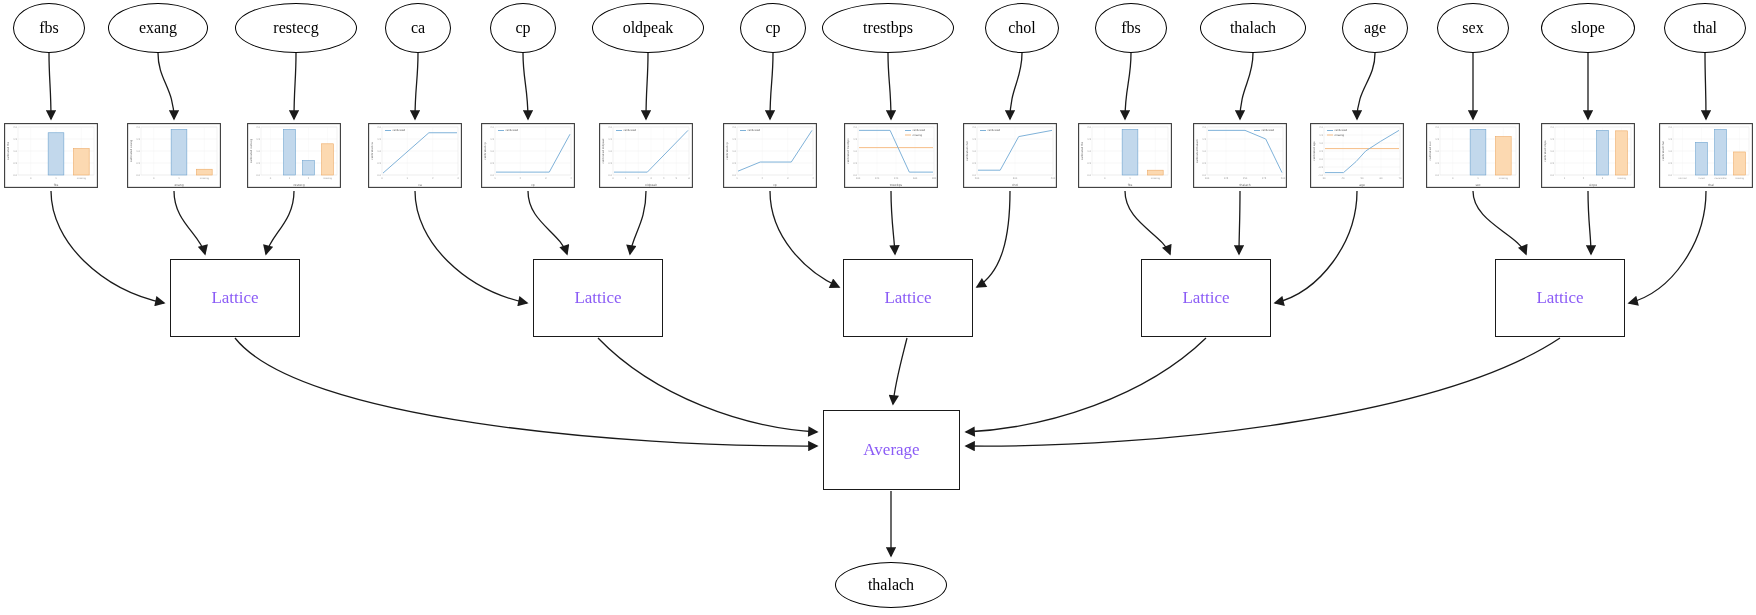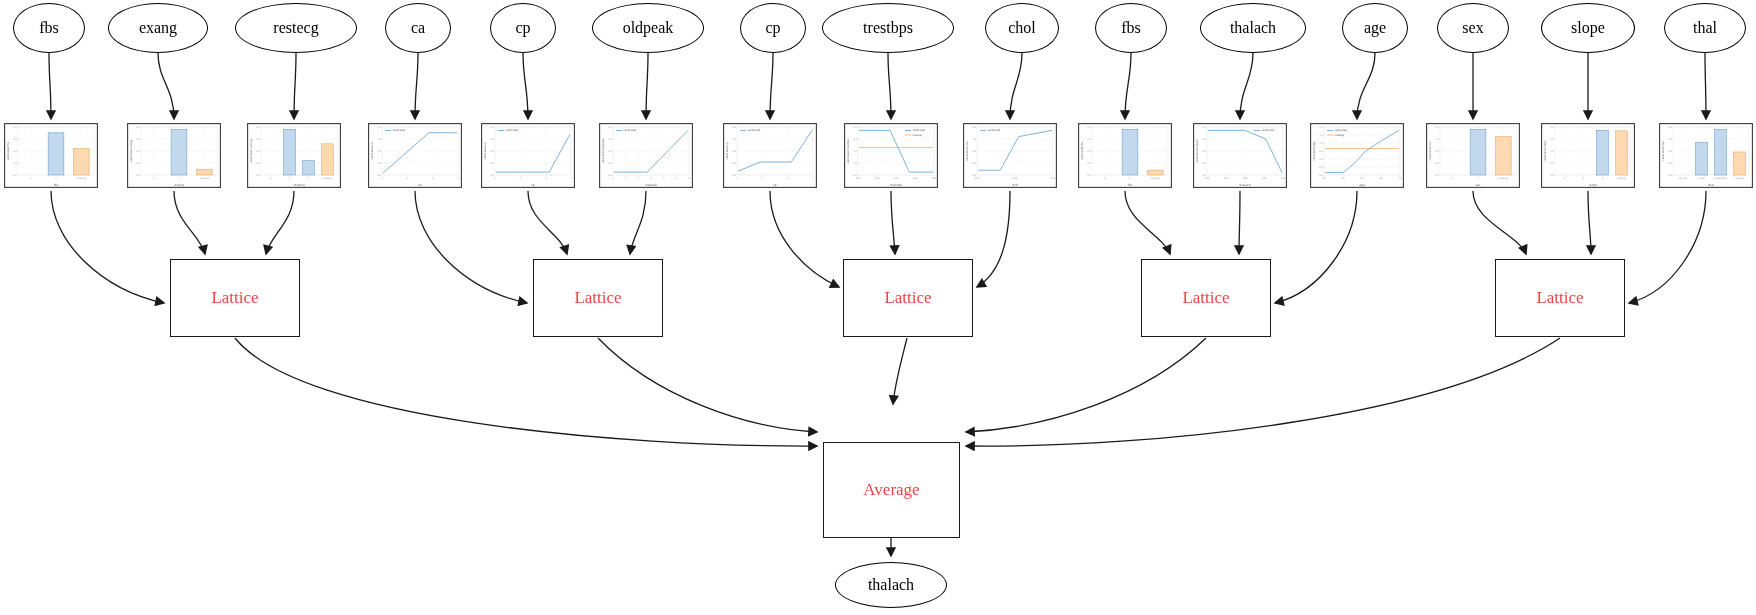--- a/index.html
+++ b/index.html
@@ -2,21 +2,21 @@
 <html><head>
 <meta charset="utf-8">
 <style>
   html,body{margin:0;padding:0;background:#ffffff;}
   #canvas{position:relative;width:1756px;height:615px;background:#ffffff;overflow:hidden;
           font-family:"Liberation Serif", serif;}
   #edge-layer{position:absolute;left:0;top:0;width:1756px;height:615px;pointer-events:none;}
   .node-ellipse{position:absolute;border:1px solid #000;border-radius:50%;background:#fff;
           display:flex;align-items:center;justify-content:center;font-size:16px;color:#000;box-sizing:border-box;}
   .box-node{position:absolute;border:1.4px solid #1a1a1a;background:#fff;display:flex;align-items:center;
-          justify-content:center;font-size:17px;color:#ef4444;box-sizing:border-box;text-align:right;}
+          justify-content:center;font-size:17px;color:#8b5cf6;box-sizing:border-box;text-align:right;}
   .chart-node{position:absolute;width:94px;height:65px;}
   .chart-node svg{display:block;}
   svg text{font-family:"DejaVu Sans", sans-serif;}
 </style>
 </head>
 <body>
 
 <div id="canvas">
   <svg id="edge-layer" viewBox="0 0 1756 615">
     <defs>
@@ -55,21 +55,21 @@
       <path d="M1588,191 C1588,222 1591,235 1591,254" fill="none" stroke="#1a1a1a" stroke-width="1.3" marker-end="url(#arrow)"></path>
       <path d="M1706,191 C1706,242 1672,292 1629,303" fill="none" stroke="#1a1a1a" stroke-width="1.3" marker-end="url(#arrow)"></path>
       <path d="M235,338 C300,420 620,447 817,446" fill="none" stroke="#1a1a1a" stroke-width="1.3" marker-end="url(#arrow)"></path>
       <path d="M598,338 C655,397 745,428 817,432" fill="none" stroke="#1a1a1a" stroke-width="1.3" marker-end="url(#arrow)"></path>
       <path d="M907,338 C901,362 895,383 893,404" fill="none" stroke="#1a1a1a" stroke-width="1.3" marker-end="url(#arrow)"></path>
       <path d="M1206,338 C1145,397 1048,428 966,432" fill="none" stroke="#1a1a1a" stroke-width="1.3" marker-end="url(#arrow)"></path>
       <path d="M1560,338 C1440,418 1155,448 966,446" fill="none" stroke="#1a1a1a" stroke-width="1.3" marker-end="url(#arrow)"></path>
       <path d="M891,491 L891,556" fill="none" stroke="#1a1a1a" stroke-width="1.3" marker-end="url(#arrow)"></path>
     </svg>
 
-  <div class="box-node" id="average-node" style="left:823px;top:410px;width:137px;height:96px;margin-top:32px;">
+  <div class="box-node" id="average-node" style="left:823px;top:410px;width:137px;height:80px;">
     <span>Average</span>
   </div>
 
   <div class="node-ellipse" id="output-node" style="left:835px;top:562px;width:112px;height:46px;">
     <span>thalach</span>
   </div>
 <div class="node-ellipse" style="left: 13px; top: 3px; width: 72px; height: 50px;">
       <span>fbs</span>
     </div>
     <div class="node-ellipse" style="left: 108px; top: 3px; width: 100px; height: 50px;">

